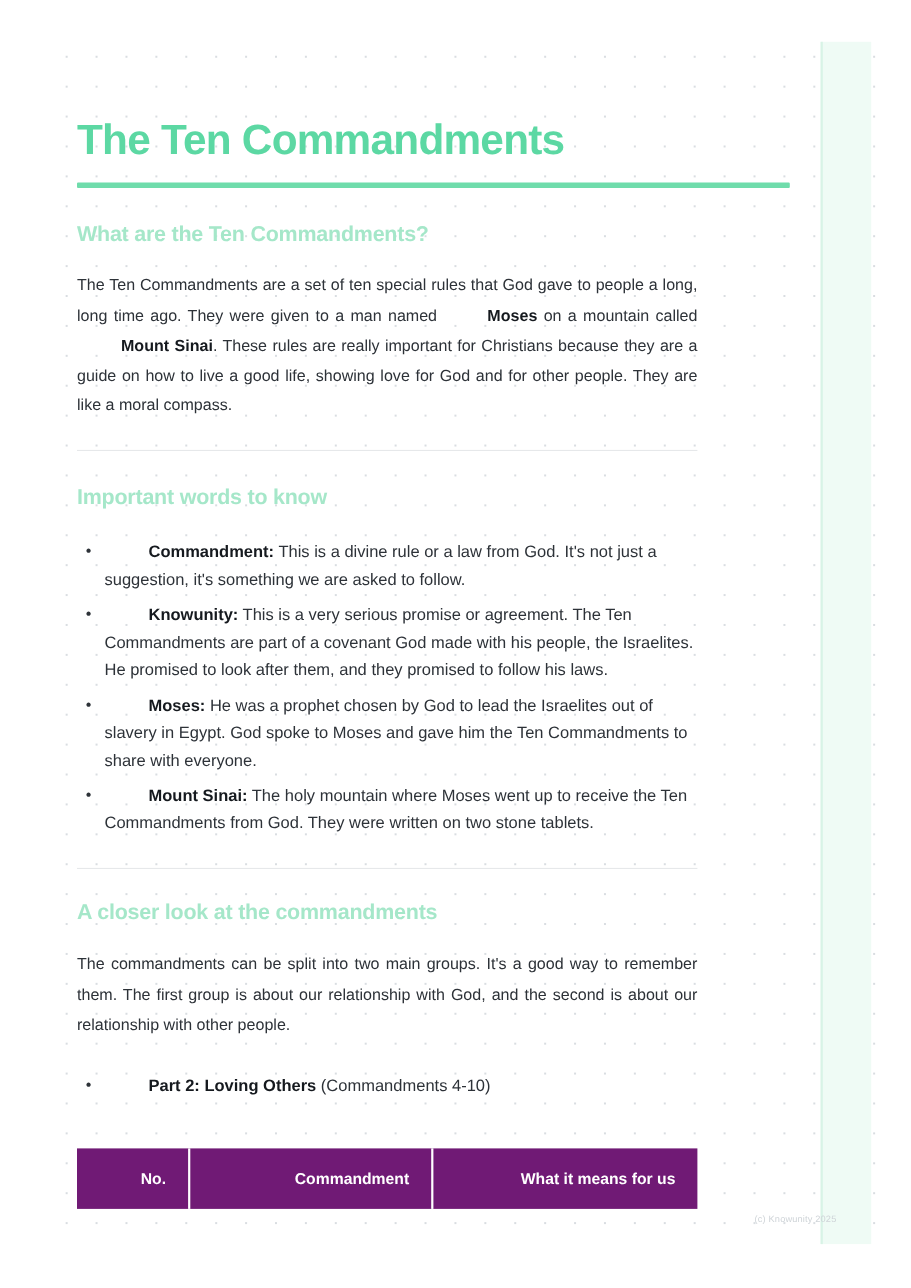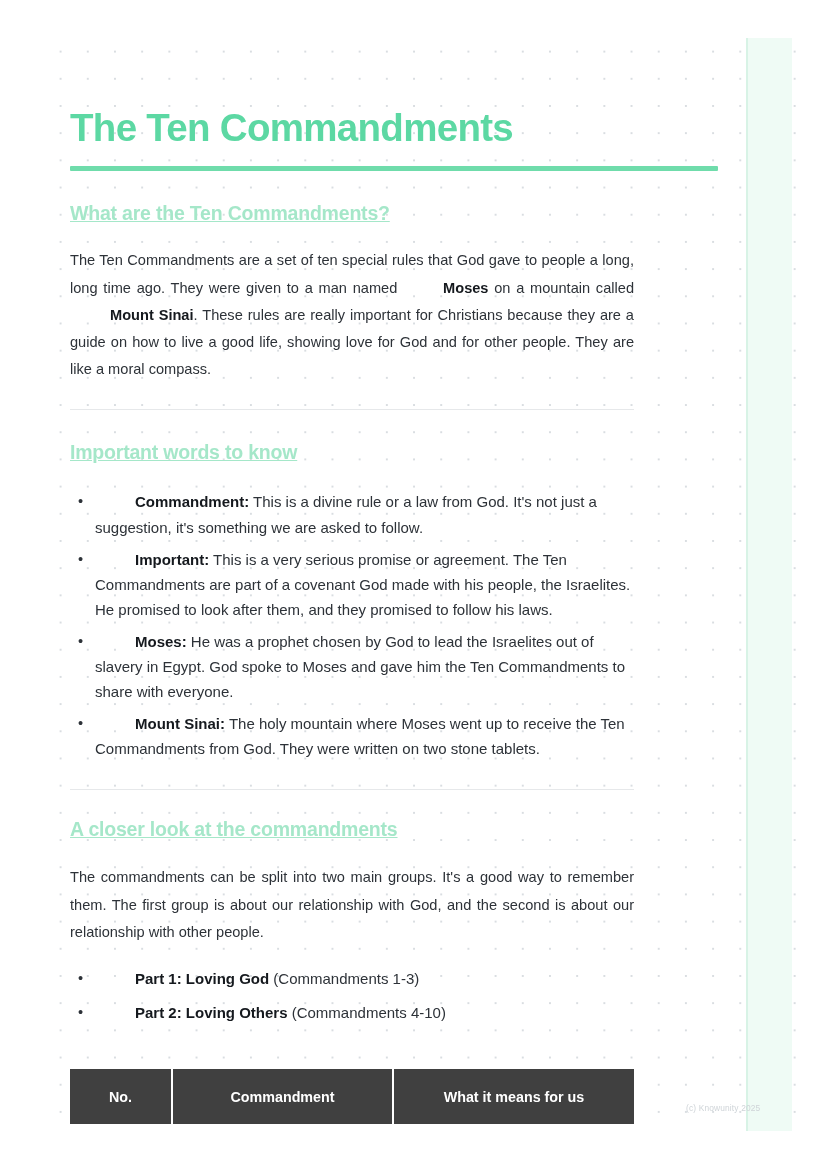--- a/index.html
+++ b/index.html
@@ -78,21 +78,20 @@
     background: #6fdcab;
     border-radius: 1px;
   }
 
   .section-heading {
     margin: 0;
     font-size: 19.5px;
     font-weight: bold;
     color: #a5e7c9;
     letter-spacing: -0.2px;
-    text-decoration: underline;
   }
 
   .para {
     margin: 0;
     font-size: 14.6px;
     line-height: 27.2px;
     color: #2d3238;
     text-align: justify;
     text-justify: inter-word;
   }
@@ -130,25 +129,25 @@
     background: #e6e8ea;
   }
 
   
   .tbl {
     width: 564px;
     border-collapse: collapse;
     table-layout: fixed;
   }
   .tbl th {
-    background: #404040;
+    background: #701a75;
     color: #ffffff;
     font-size: 14.3px;
     font-weight: bold;
-    text-align: center;
+    text-align: right;
     padding: 0 20px;
     height: 55px;
     vertical-align: middle;
     border-right: 2px solid #ffffff;
   }
   .tbl th:last-child { border-right: none; }
   .col-no { width: 61px; }
   .col-cmd { width: 179px; }
 
   .watermark {
@@ -186,39 +185,38 @@
     <div style="height:26px"></div>
     <div class="divider"></div>
     <div style="height:31px"></div>
 
     <h2 class="section-heading">Important words to know</h2>
 
     <div style="height:25px"></div>
 
     <ul class="bullets">
       <li><b>Commandment:</b><span> This is a divine rule or a law from God. It's not just a suggestion, it's something we are asked to follow.</span></li>
-      <li style="margin-top:7px"><b>Important:</b><span> This is a very serious promise or agreement. The Ten Commandments are part of a covenant God made with his people, the Israelites. He promised to look after them, and they promised to follow his laws.</span></li>
+      <li style="margin-top:7px"><b>Knowunity:</b><span> This is a very serious promise or agreement. The Ten Commandments are part of a covenant God made with his people, the Israelites. He promised to look after them, and they promised to follow his laws.</span></li>
       <li style="margin-top:7px"><b>Moses:</b><span> He was a prophet chosen by God to lead the Israelites out of slavery in Egypt. God spoke to Moses and gave him the Ten Commandments to share with everyone.</span></li>
       <li style="margin-top:7px"><b>Mount Sinai:</b><span> The holy mountain where Moses went up to receive the Ten Commandments from God. They were written on two stone tablets.</span></li>
     </ul>
 
     <div style="height:28px"></div>
     <div class="divider"></div>
     <div style="height:28px"></div>
 
     <h2 class="section-heading">A closer look at the commandments</h2>
 
     <div style="height:23px"></div>
 
     <p class="para">The commandments can be split into two main groups. It's a good way to remember them. The first group is about our relationship with God, and the second is about our relationship with other people.</p>
 
     <div style="height:20px"></div>
 
     <ul class="bullets">
-      <li><b>Part 1: Loving God</b><span> (Commandments 1-3)</span></li>
       <li style="margin-top:9px"><b>Part 2: Loving Others</b><span> (Commandments 4-10)</span></li>
     </ul>
 
     <div style="height:19px"></div>
 
 
     <div style="height:25px"></div>
 
     <table class="tbl">
       <thead>

